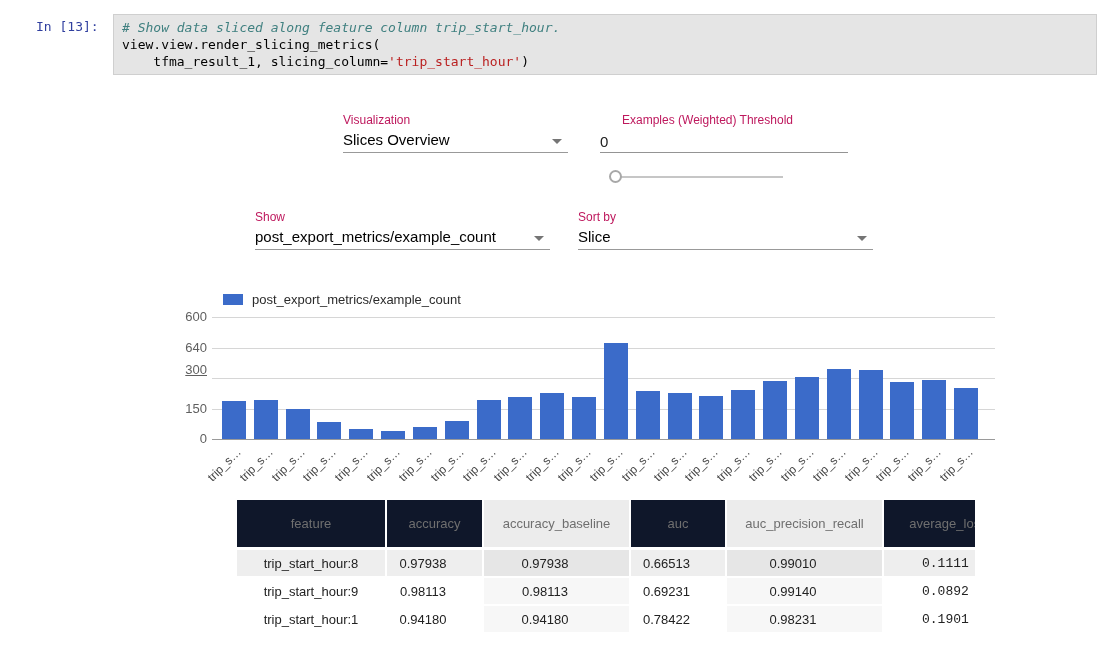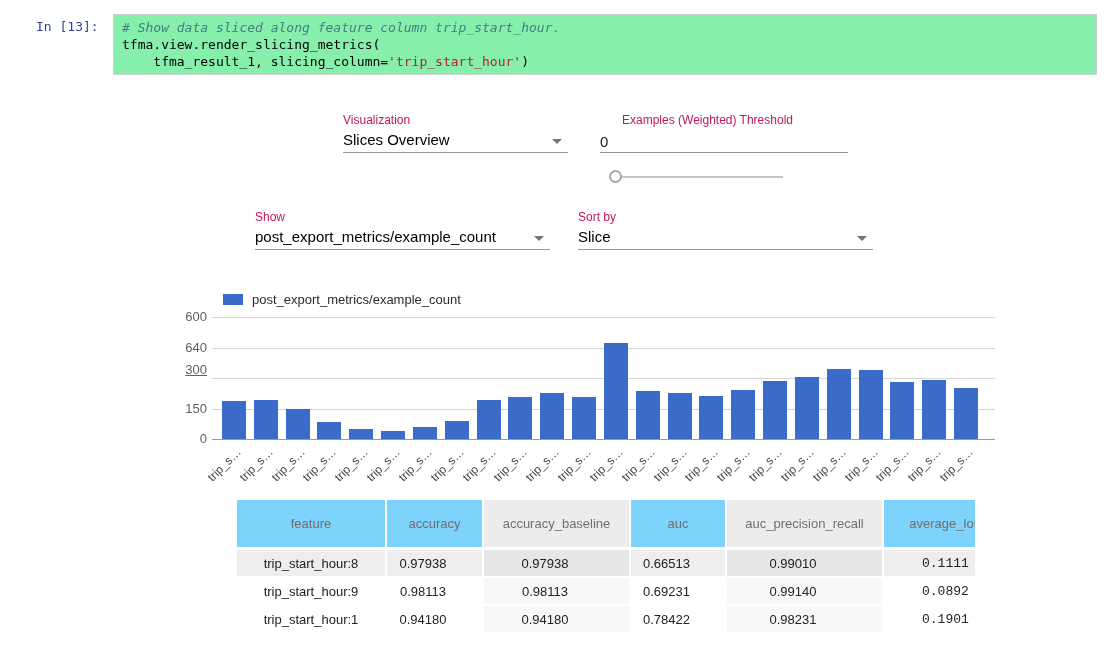--- a/index.html
+++ b/index.html
@@ -2,21 +2,21 @@
 <html><head>
 <meta charset="utf-8">
 <style>
   html,body{margin:0;padding:0;background:#fff;}
   .screen{position:relative;width:1111px;height:668px;background:#fff;overflow:hidden;
           font-family:"Liberation Sans",sans-serif;}
 
   
   .prompt{position:absolute;left:36px;top:19px;font-family:"DejaVu Sans Mono",monospace;
           font-size:13px;color:#303F9F;white-space:pre;}
-  .code-cell{position:absolute;left:113px;top:14px;width:984px;height:61px;background:#86efac;
+  .code-cell{position:absolute;left:113px;top:14px;width:984px;height:61px;background:#e5e5e5;
              border:1px solid #cfcfcf;box-sizing:border-box;padding:4px 8px;
              font-family:"DejaVu Sans Mono",monospace;font-size:13px;line-height:17px;color:#000;}
   .code-line{white-space:pre;}
   .tok-comment{color:#408080;font-style:italic;}
   .tok-string{color:#BA2121;}
 
   
   .field-label{position:absolute;font-size:12px;color:#be185d;white-space:nowrap;text-align:right;}
   .select-box{position:absolute;height:23px;border-bottom:1px solid #999;box-sizing:border-box;cursor:pointer;}
   .select-value{position:absolute;left:0;top:1px;font-size:15px;color:#000000;white-space:nowrap;}
@@ -41,41 +41,41 @@
   .ytick{position:absolute;left:0;width:22px;text-align:right;font-size:13px;color:#5f5f5f;}
   .bar{position:absolute;}
   .xlabel{position:absolute;width:60px;text-align:right;font-size:12px;color:#454545;
           transform:rotate(-45deg);transform-origin:100% 0;white-space:nowrap;}
 
   
   .table-wrap{position:absolute;left:237px;top:500px;width:738px;height:168px;overflow:hidden;}
   table.metrics{border-collapse:separate;border-spacing:0;table-layout:fixed;width:777px;}
   table.metrics th,table.metrics td{box-sizing:border-box;overflow:hidden;white-space:nowrap;}
   th.c0{width:150px} th.c1{width:97px} th.c2{width:147px} th.c3{width:96px} th.c4{width:157px} th.c5{width:130px}
-  table.metrics th{height:50px;font-weight:400;font-size:13px;color:#6f6f6f;background:#7dd3fc;
+  table.metrics th{height:50px;font-weight:400;font-size:13px;color:#6f6f6f;background:#0f172a;
                    border-right:2px solid #fff;border-bottom:3px solid #fff;text-align:center;cursor:pointer;}
   table.metrics th.shade{background:#ececec;}
   table.metrics td{height:28px;font-size:13px;color:#222;border-right:2px solid #fff;border-bottom:2px solid #fff;}
   tr.odd td{background:#eeeeee}
   tr.even td{background:#ffffff}
   tr.odd td.shade{background:#e6e6e6}
   tr.even td.shade{background:#f7f7f7}
   td.c0{text-align:center}
   td.c1,td.c2,td.c3,td.c4{text-align:center;padding-right:24px;}
   td.c5{text-align:left;padding-left:38px;font-family:Liberation Mono, monospace;}
 </style>
 </head>
 <body>
 
 <div class="screen">
 
   <div class="prompt">In [13]:</div>
   <div class="code-cell">
     <div class="code-line"><span class="tok-comment"># Show data sliced along feature column trip_start_hour.</span></div>
-    <div class="code-line"><span>tfma.view.render_slicing_metrics(</span></div>
+    <div class="code-line"><span>view.view.render_slicing_metrics(</span></div>
     <div class="code-line"><span>    tfma_result_1, slicing_column=</span><span class="tok-string">'trip_start_hour'</span><span>)</span></div>
   </div>
 
   <div class="field-label" style="left:343px;top:113px">Visualization</div>
   <div class="select-box" style="left:343px;top:130px;width:225px">
     <span class="select-value">Slices Overview</span>
     <span class="caret"></span>
   </div>
 
   <div class="field-label" style="left:622px;top:113px">Examples (Weighted) Threshold</div>

